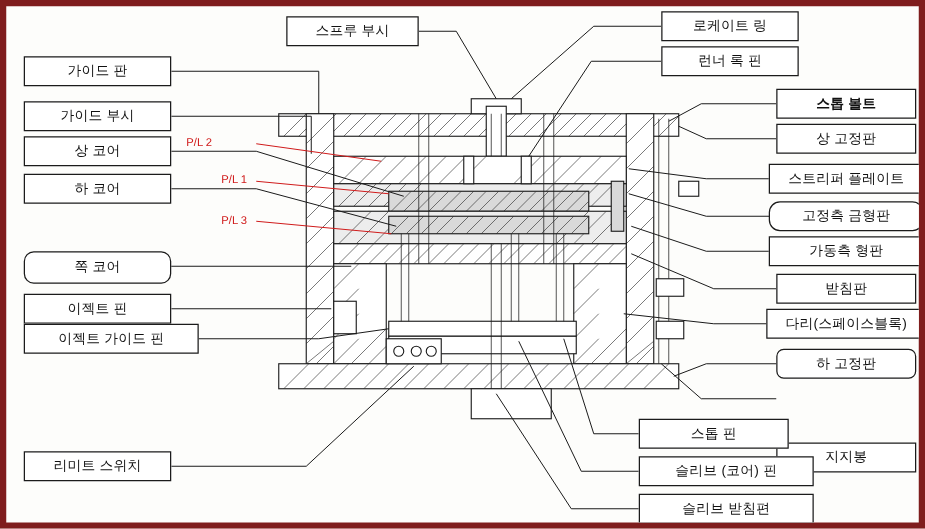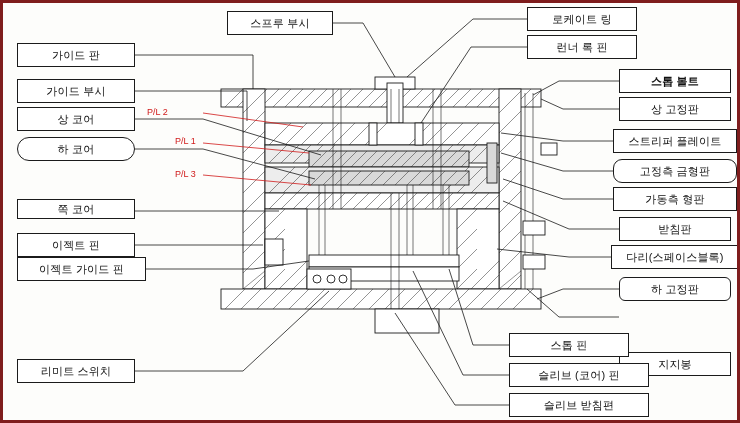--- a/index.html
+++ b/index.html
@@ -9,21 +9,21 @@
   }
   body {
     font-family: "Liberation Sans", sans-serif;
   }
   #stage {
     position: relative;
     width: 740px;
     height: 423px;
     background: #fdfdfb;
     overflow: hidden;
-    border: 3px solid #7f1d1d;
+    border: 5px solid #7f1d1d;
     box-sizing: border-box;
   }
   .label {
     position: absolute;
     border: 1px solid #1b1b1b;
     background: #ffffff;
     color: #111111;
     font-size: 11px;
     line-height: 1;
     display: flex;
@@ -385,30 +385,30 @@
 
   <div class="label" style="left:14px; top:40px; width:118px; height:24px;">
     <span>가이드 판</span>
   </div>
   <div class="label" style="left:14px; top:76px; width:118px; height:24px;">
     <span>가이드 부시</span>
   </div>
   <div class="label" style="left:14px; top:104px; width:118px; height:24px;">
     <span>상 코어</span>
   </div>
-  <div class="label" style="left:14px; top:134px; width:118px; height:24px;border-radius:12px;">
+  <div class="label" style="left:14px; top:134px; width:118px; height:24px;">
     <span>하 코어</span>
   </div>
-  <div class="label" style="left:14px; top:196px; width:118px; height:20px;">
+  <div class="label" style="left:14px; top:196px; width:118px; height:26px;border-radius:8px;">
     <span>쪽 코어</span>
   </div>
   <div class="label" style="left:14px; top:230px; width:118px; height:24px;">
     <span>이젝트 핀</span>
   </div>
-  <div class="label" style="left:14px; top:254px; width:129px; height:24px;">
+  <div class="label" style="left:14px; top:254px; width:140px; height:24px;">
     <span>이젝트 가이드 핀</span>
   </div>
   <div class="label" style="left:14px; top:356px; width:118px; height:24px;">
     <span>리미트 스위치</span>
   </div>
 
   <div class="label" style="left:616px; top:66px; width:112px; height:24px;font-weight:bold;">
     <span>스톱 볼트</span>
   </div>
   <div class="label" style="left:616px; top:94px; width:112px; height:24px;">

